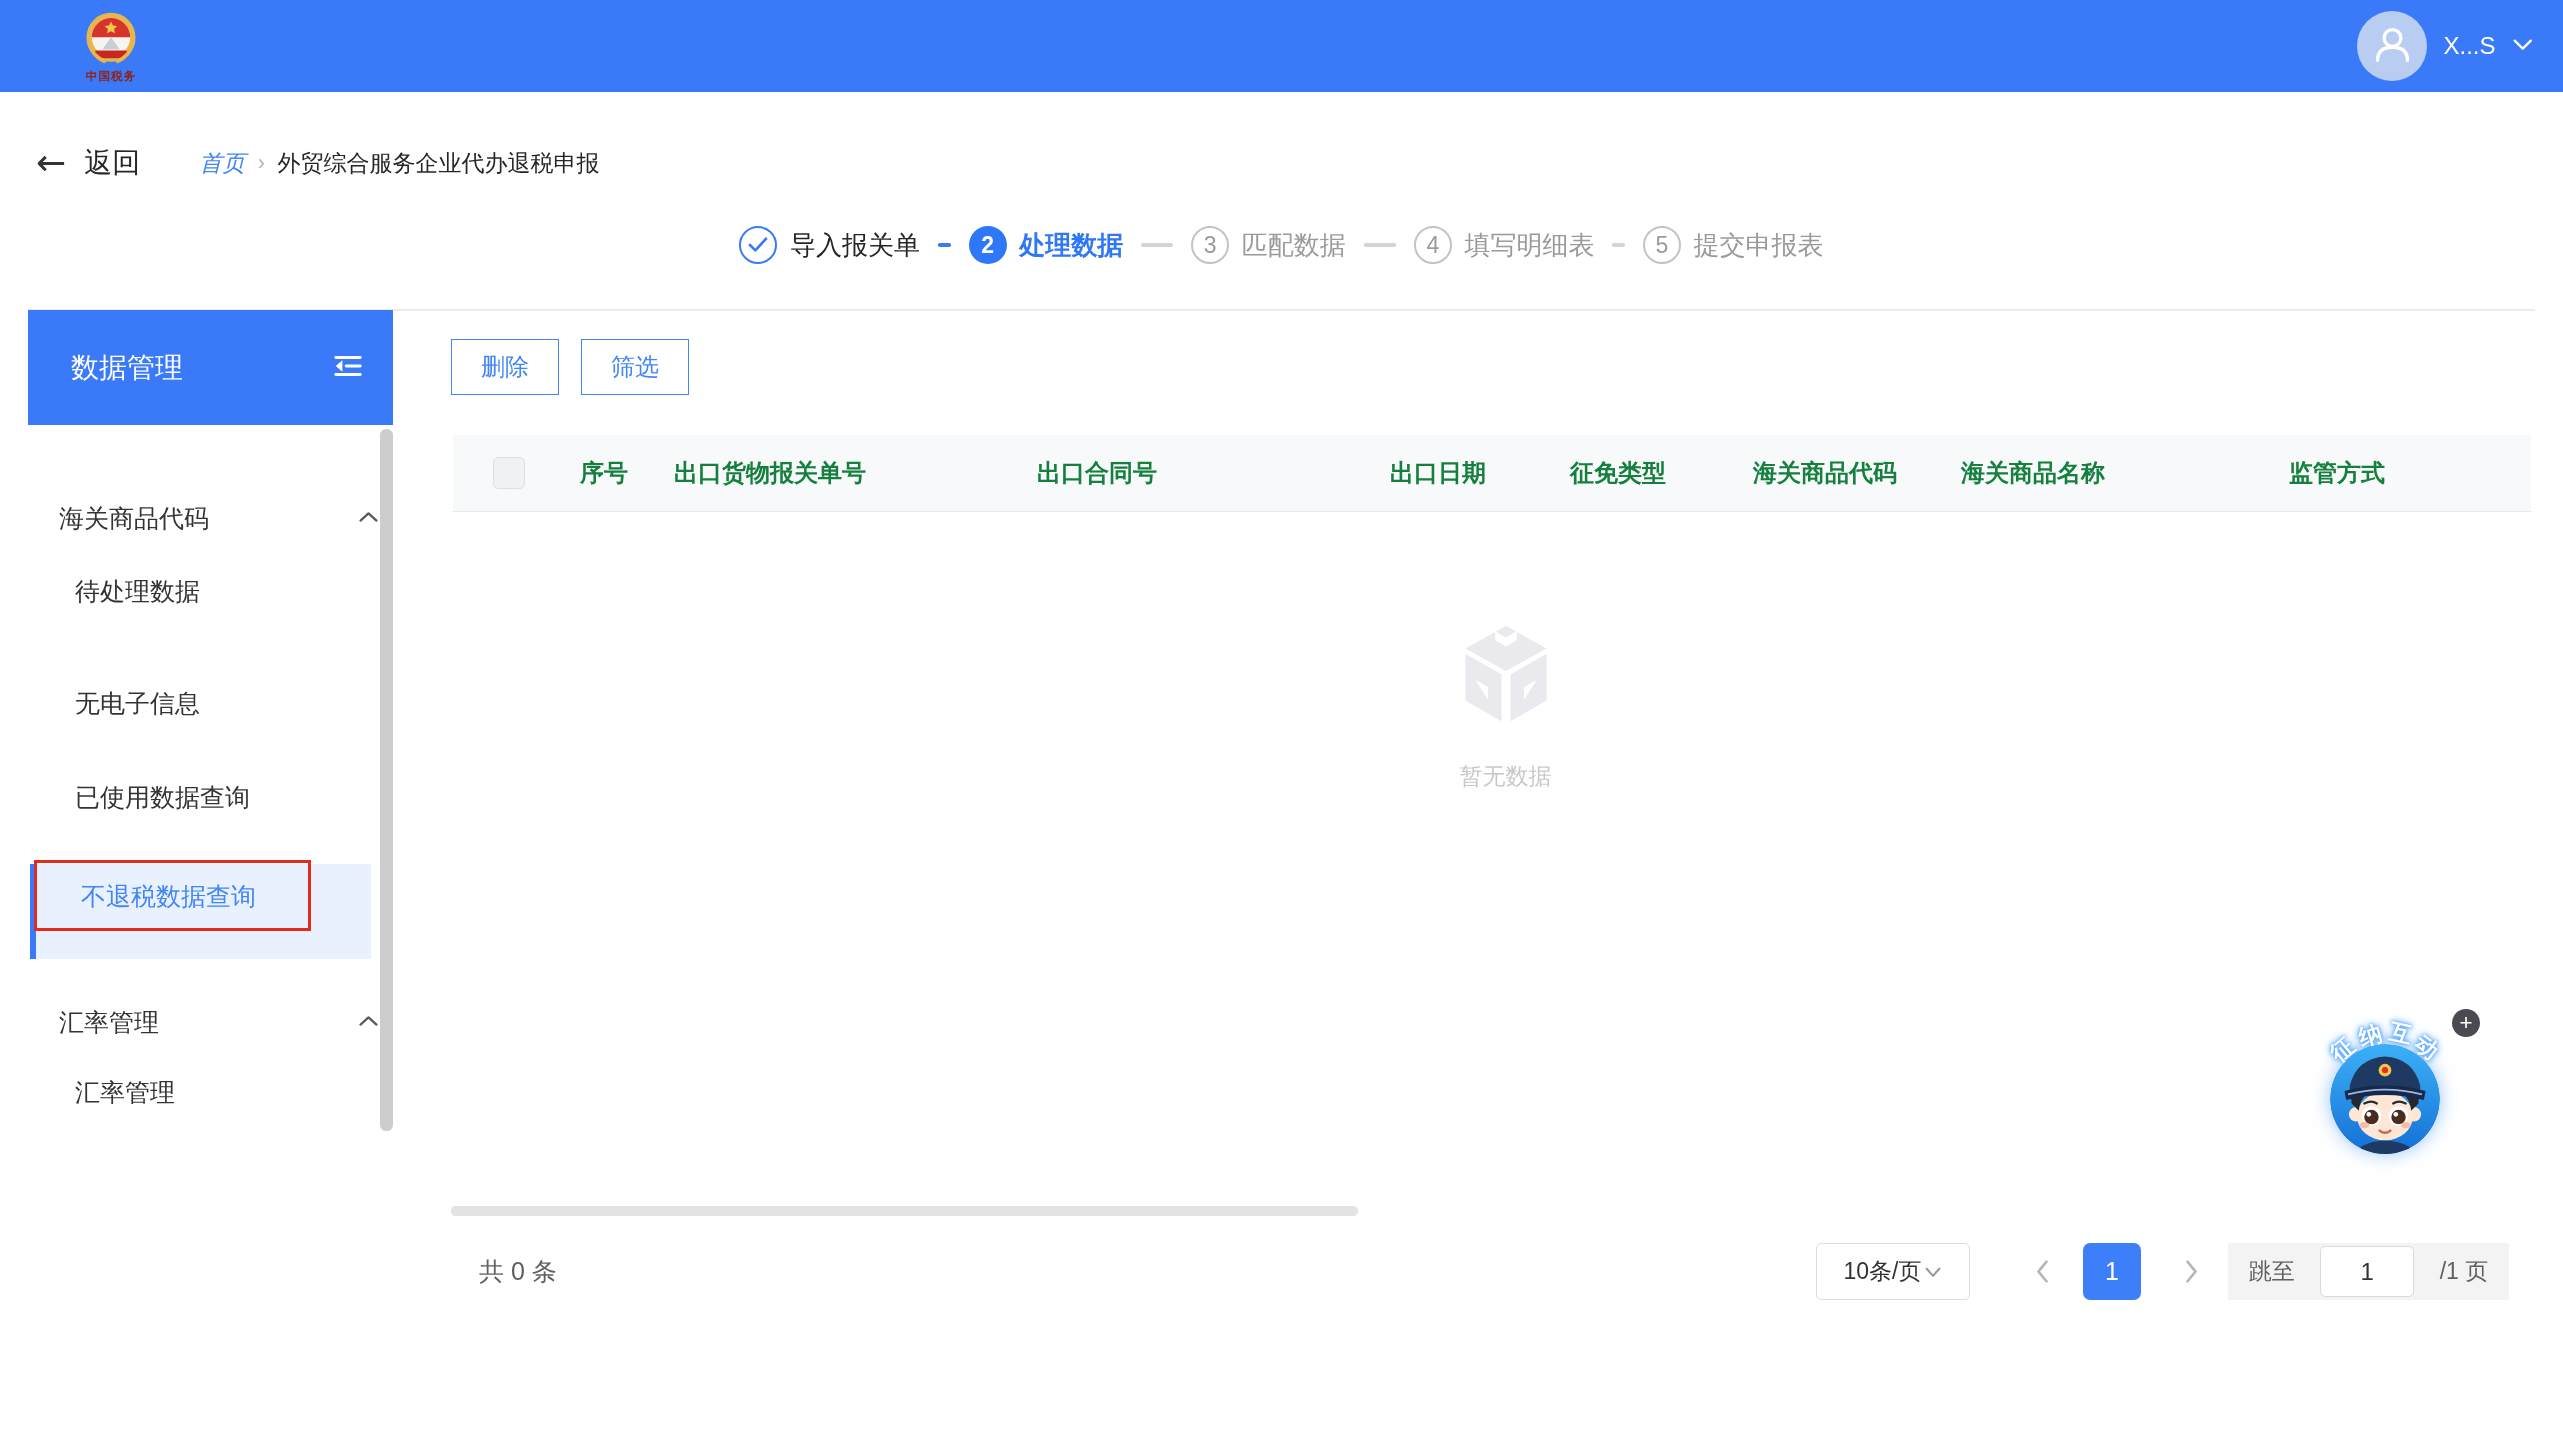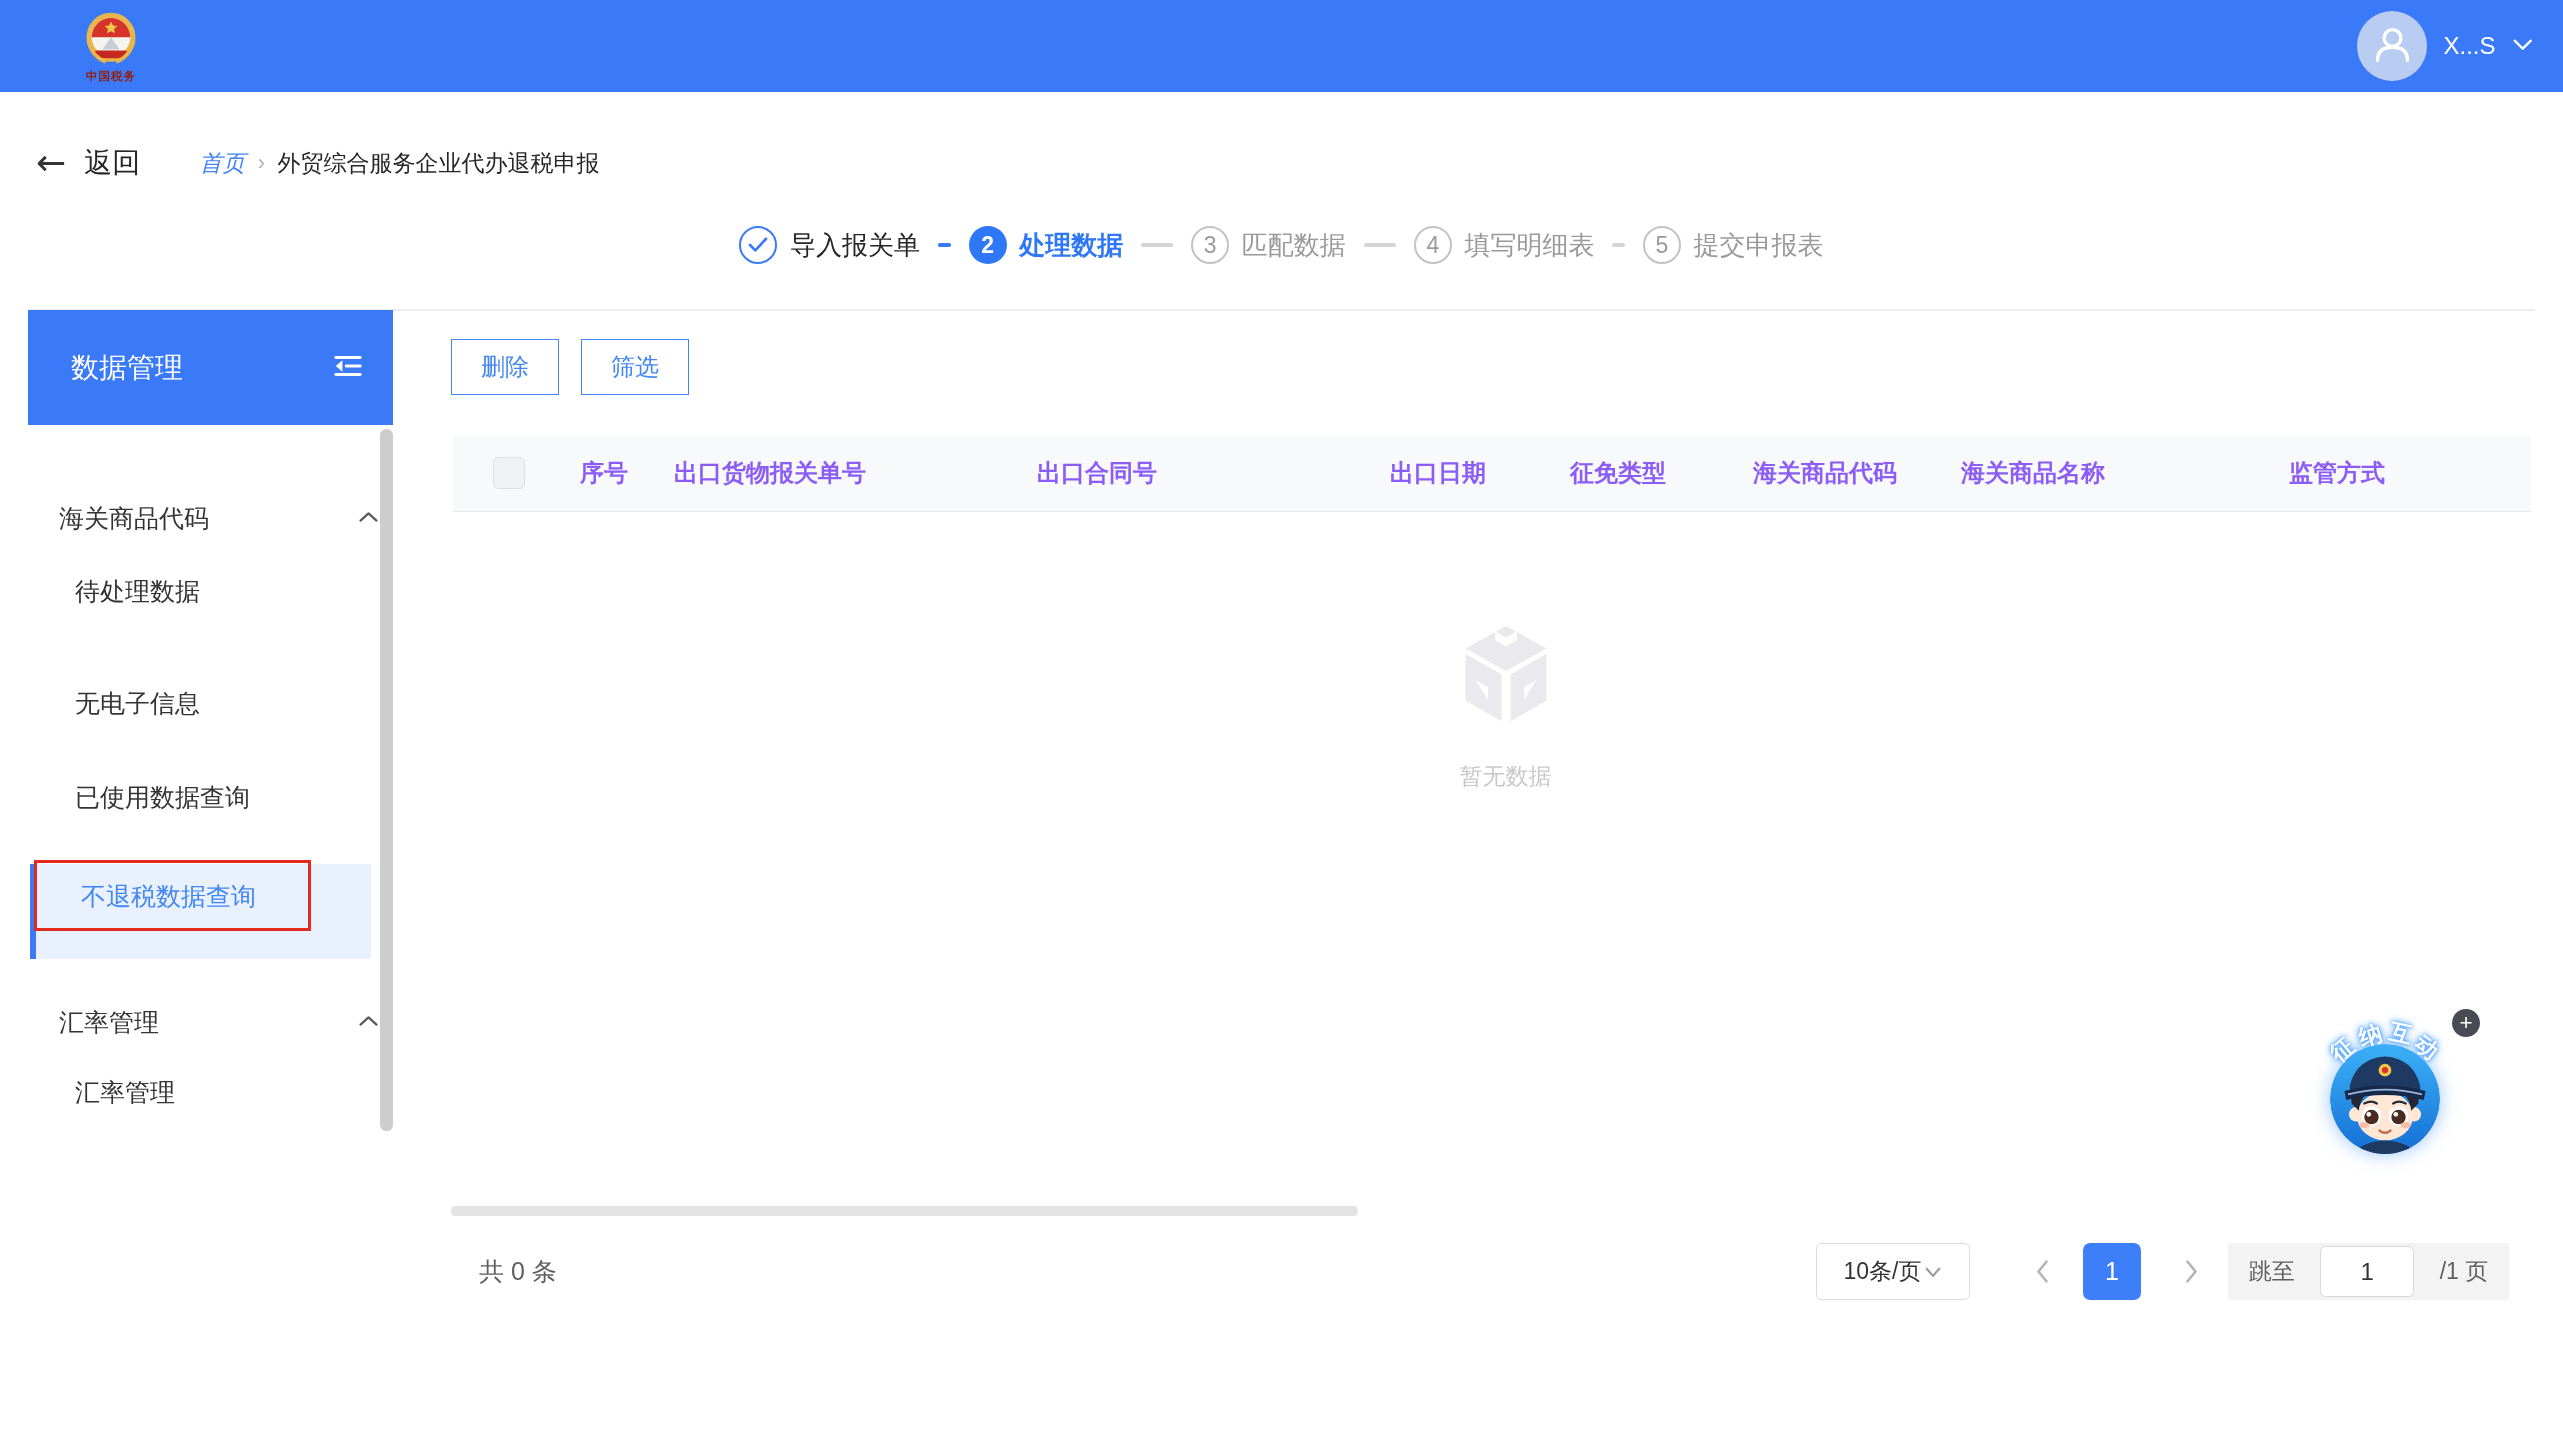--- a/index.html
+++ b/index.html
@@ -57,21 +57,21 @@
 
   
   .tool-btn{position:absolute;top:339px;width:108px;height:56px;border:1.8px solid #4285f4;border-radius:0;
             background:#fff;color:#4285f4;font-size:24px;display:flex;align-items:center;justify-content:center;box-sizing:border-box;}
   .btn-delete{left:451px;}
   .btn-filter{left:581px;}
 
   
   .table-header{position:absolute;left:453px;top:435px;width:2078px;height:76px;background:#f8f9fb;
                 border-bottom:1.8px solid #e9e9ec;box-sizing:content-box;}
-  .th{position:absolute;top:50%;transform:translateY(-50%);font-size:24px;font-weight:bold;color:#8b5cf6;white-space:nowrap;}
+  .th{position:absolute;top:50%;transform:translateY(-50%);font-size:24px;font-weight:bold;color:#15803d;white-space:nowrap;}
   .th-checkbox{position:absolute;left:40px;top:21.5px;width:32px;height:32px;border-radius:5.4px;
                background:#f0f1f3;border:1.8px solid #dcdee2;box-sizing:border-box;}
   .th-c0{left:127px;} .th-c1{left:221px;} .th-c2{left:584px;} .th-c3{left:937px;}
   .th-c4{left:1117px;} .th-c5{left:1300px;} .th-c6{left:1508px;} .th-c7{left:1836px;}
 
   
   .empty-icon{position:absolute;left:1461px;top:624px;}
   .empty-text{position:absolute;left:1371px;top:761px;width:269px;text-align:center;font-size:23px;color:#c8c8c8;}
 
   

